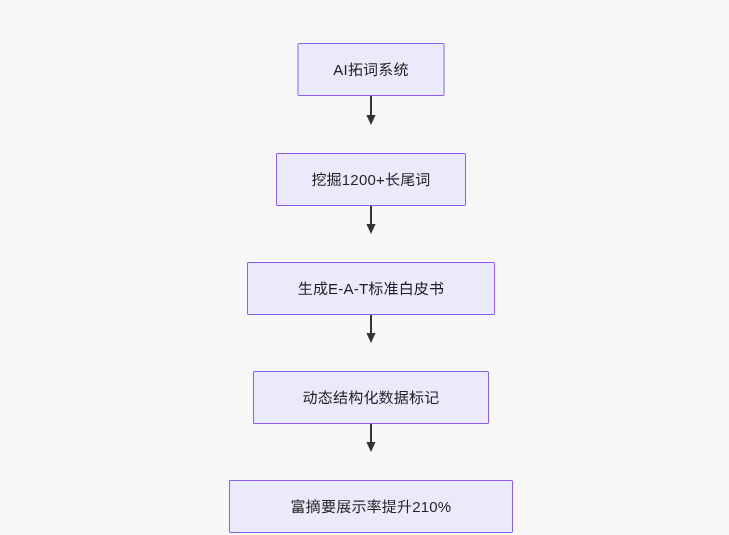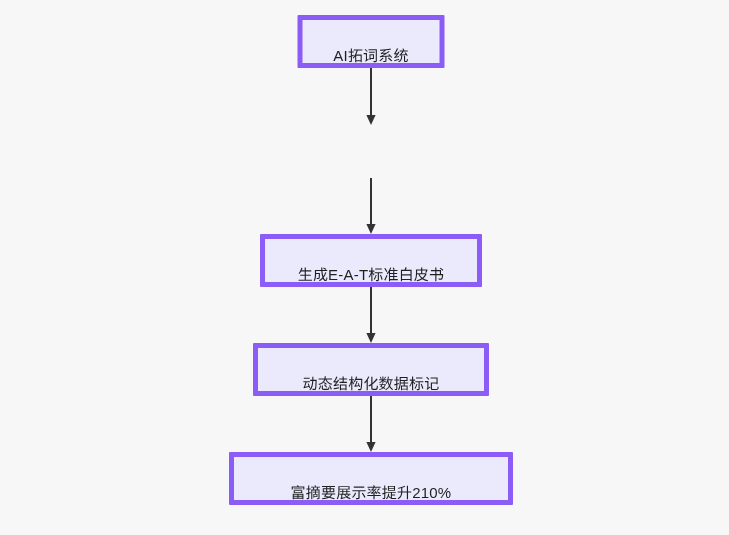--- a/index.html
+++ b/index.html
@@ -17,28 +17,29 @@
   #flowchart-canvas {
     position: relative;
     width: 729px;
     height: 535px;
     background: #f7f7f7;
   }
   .flow-node {
     position: absolute;
     box-sizing: border-box;
     display: flex;
-    align-items: flex-end;
+    align-items: center;
     justify-content: center;
     background: #eaeafc;
-    border: 5px solid #8b5cf6;
+    border: 1px solid #8b5cf6;
     border-radius: 1px;
     height: 53px;
     transform: translateX(-50%);
     left: 371px;
+    margin-top: 28px;
   }
   .flow-node-label {
     font-size: 15px;
     line-height: 1;
     color: #1f1f22;
     white-space: nowrap;
     letter-spacing: 0.2px;
   }
   .flow-edge {
     position: absolute;
@@ -82,22 +83,25 @@
     <svg width="16" height="56" viewBox="0 0 16 56" xmlns="http://www.w3.org/2000/svg">
       <line x1="8" y1="0" x2="8" y2="47" stroke="#333333" stroke-width="2"></line>
       <polygon points="8,56 3.4,46 12.6,46" fill="#333333"></polygon>
     </svg>
   </div>
 
   <div class="flow-node" id="node-1" style="top:15px; width:147px;">
     <span class="flow-node-label">AI拓词系统</span>
   </div>
 
+  <div class="flow-node" id="node-2" style="top:125px; width:190px;">
+    <span class="flow-node-label">挖掘1200+长尾词</span>
+  </div>
 
-  <div class="flow-node" id="node-3" style="top:234px; width:222px;">
+  <div class="flow-node" id="node-3" style="top:234px; width:248px;">
     <span class="flow-node-label">生成E-A-T标准白皮书</span>
   </div>
 
   <div class="flow-node" id="node-4" style="top:343px; width:236px;">
     <span class="flow-node-label">动态结构化数据标记</span>
   </div>
 
   <div class="flow-node" id="node-5" style="top:452px; width:284px;">
     <span class="flow-node-label">富摘要展示率提升210%</span>
   </div>

